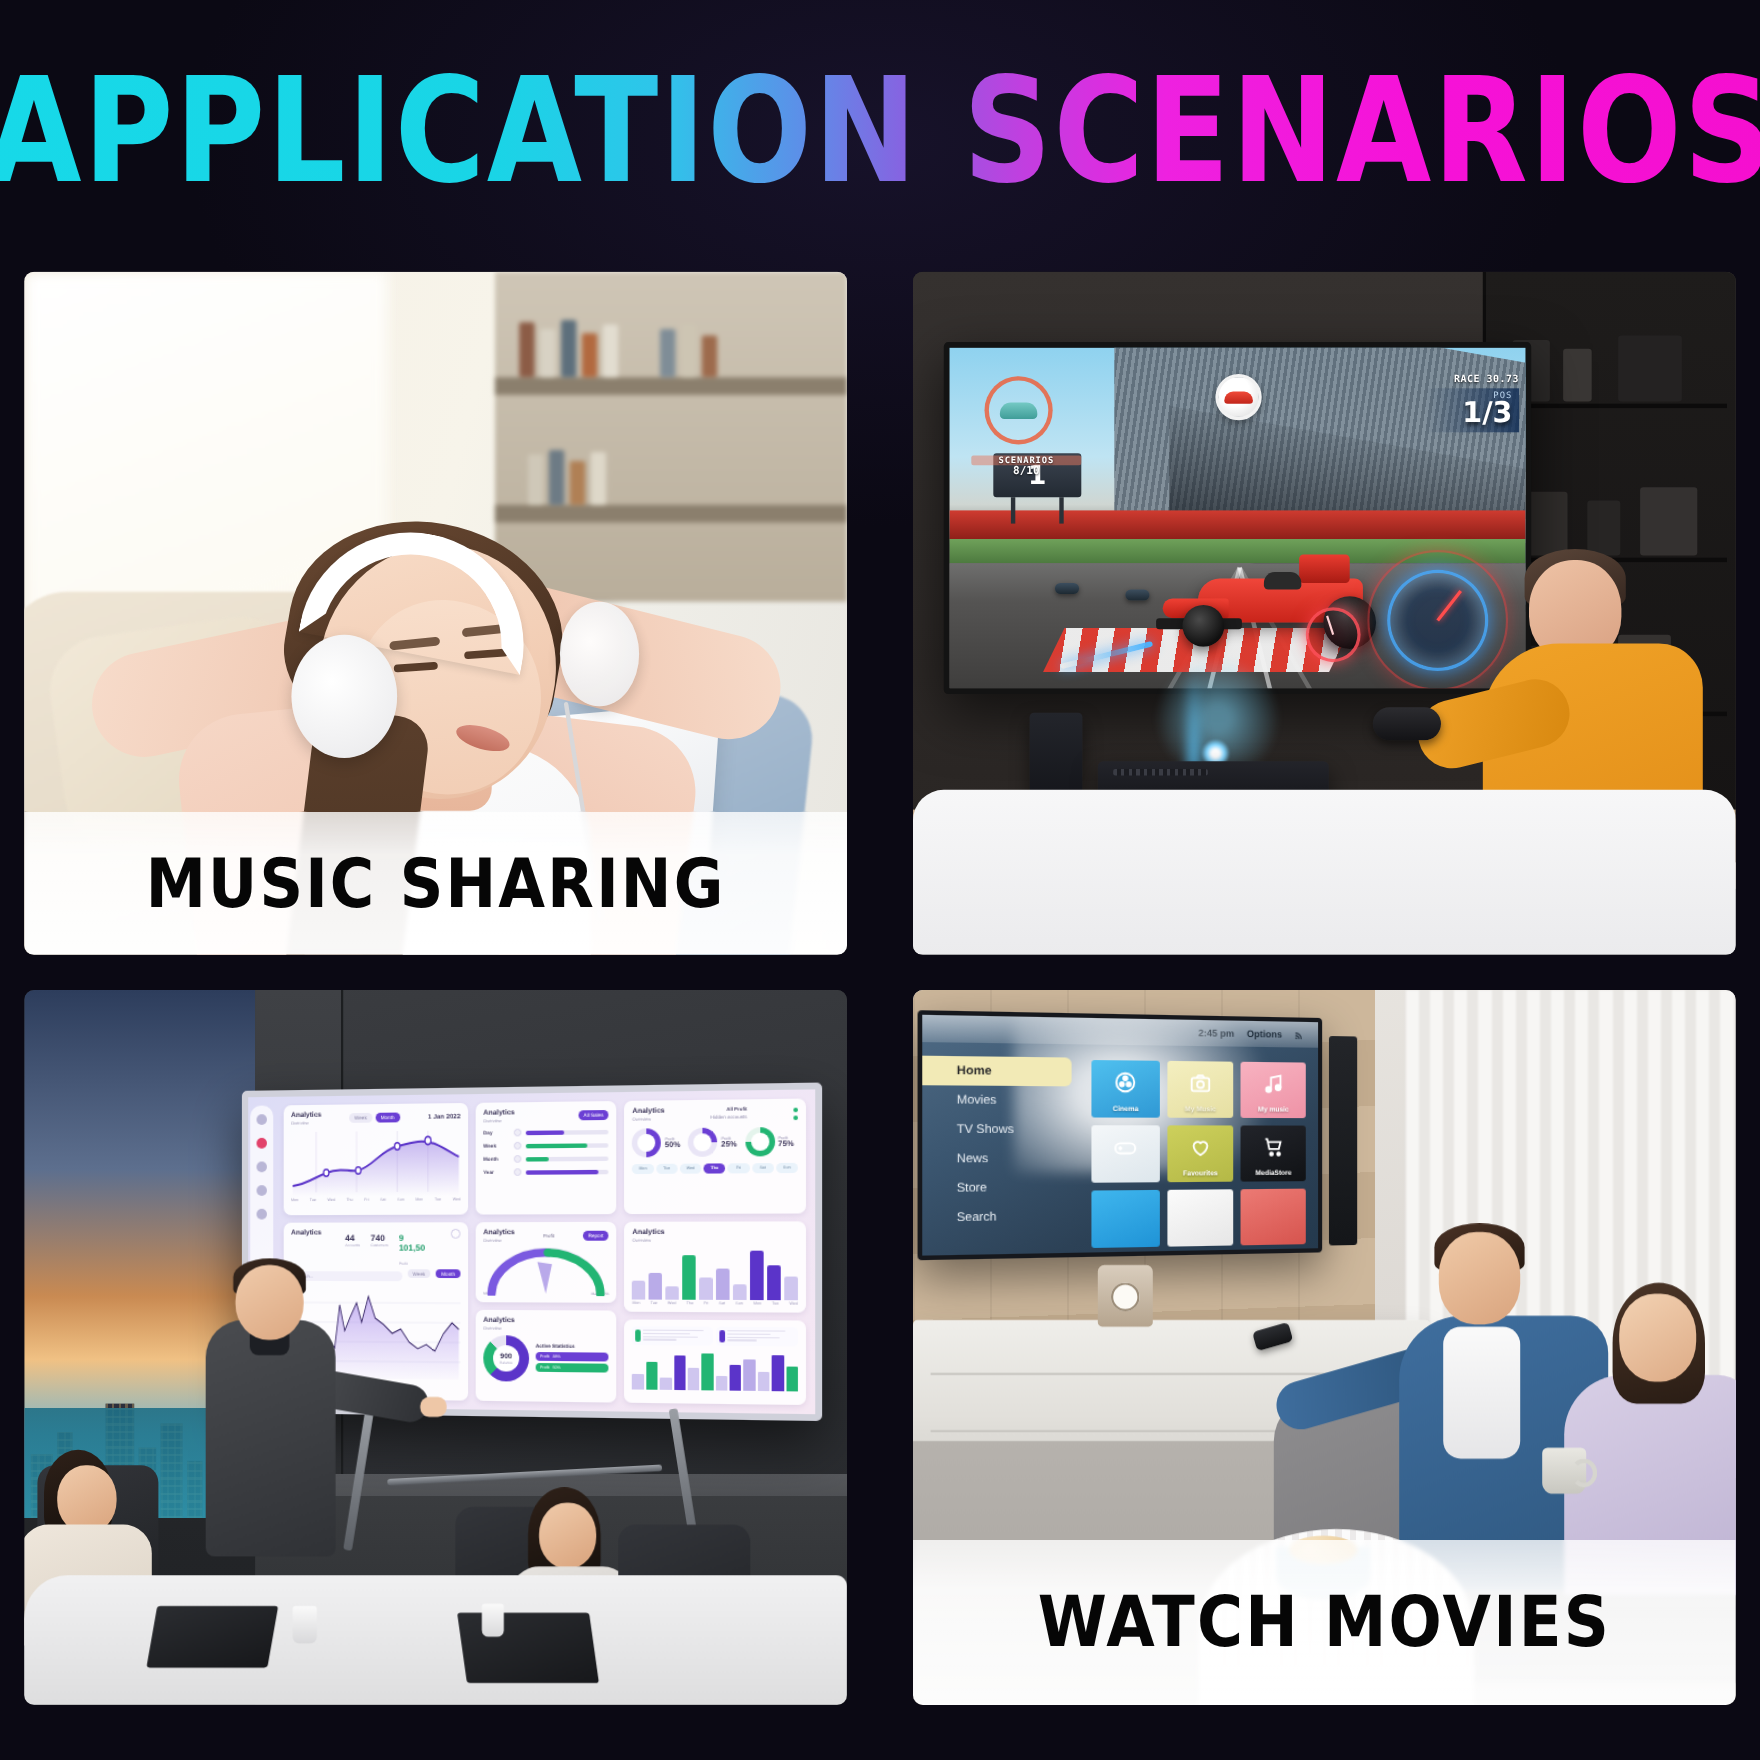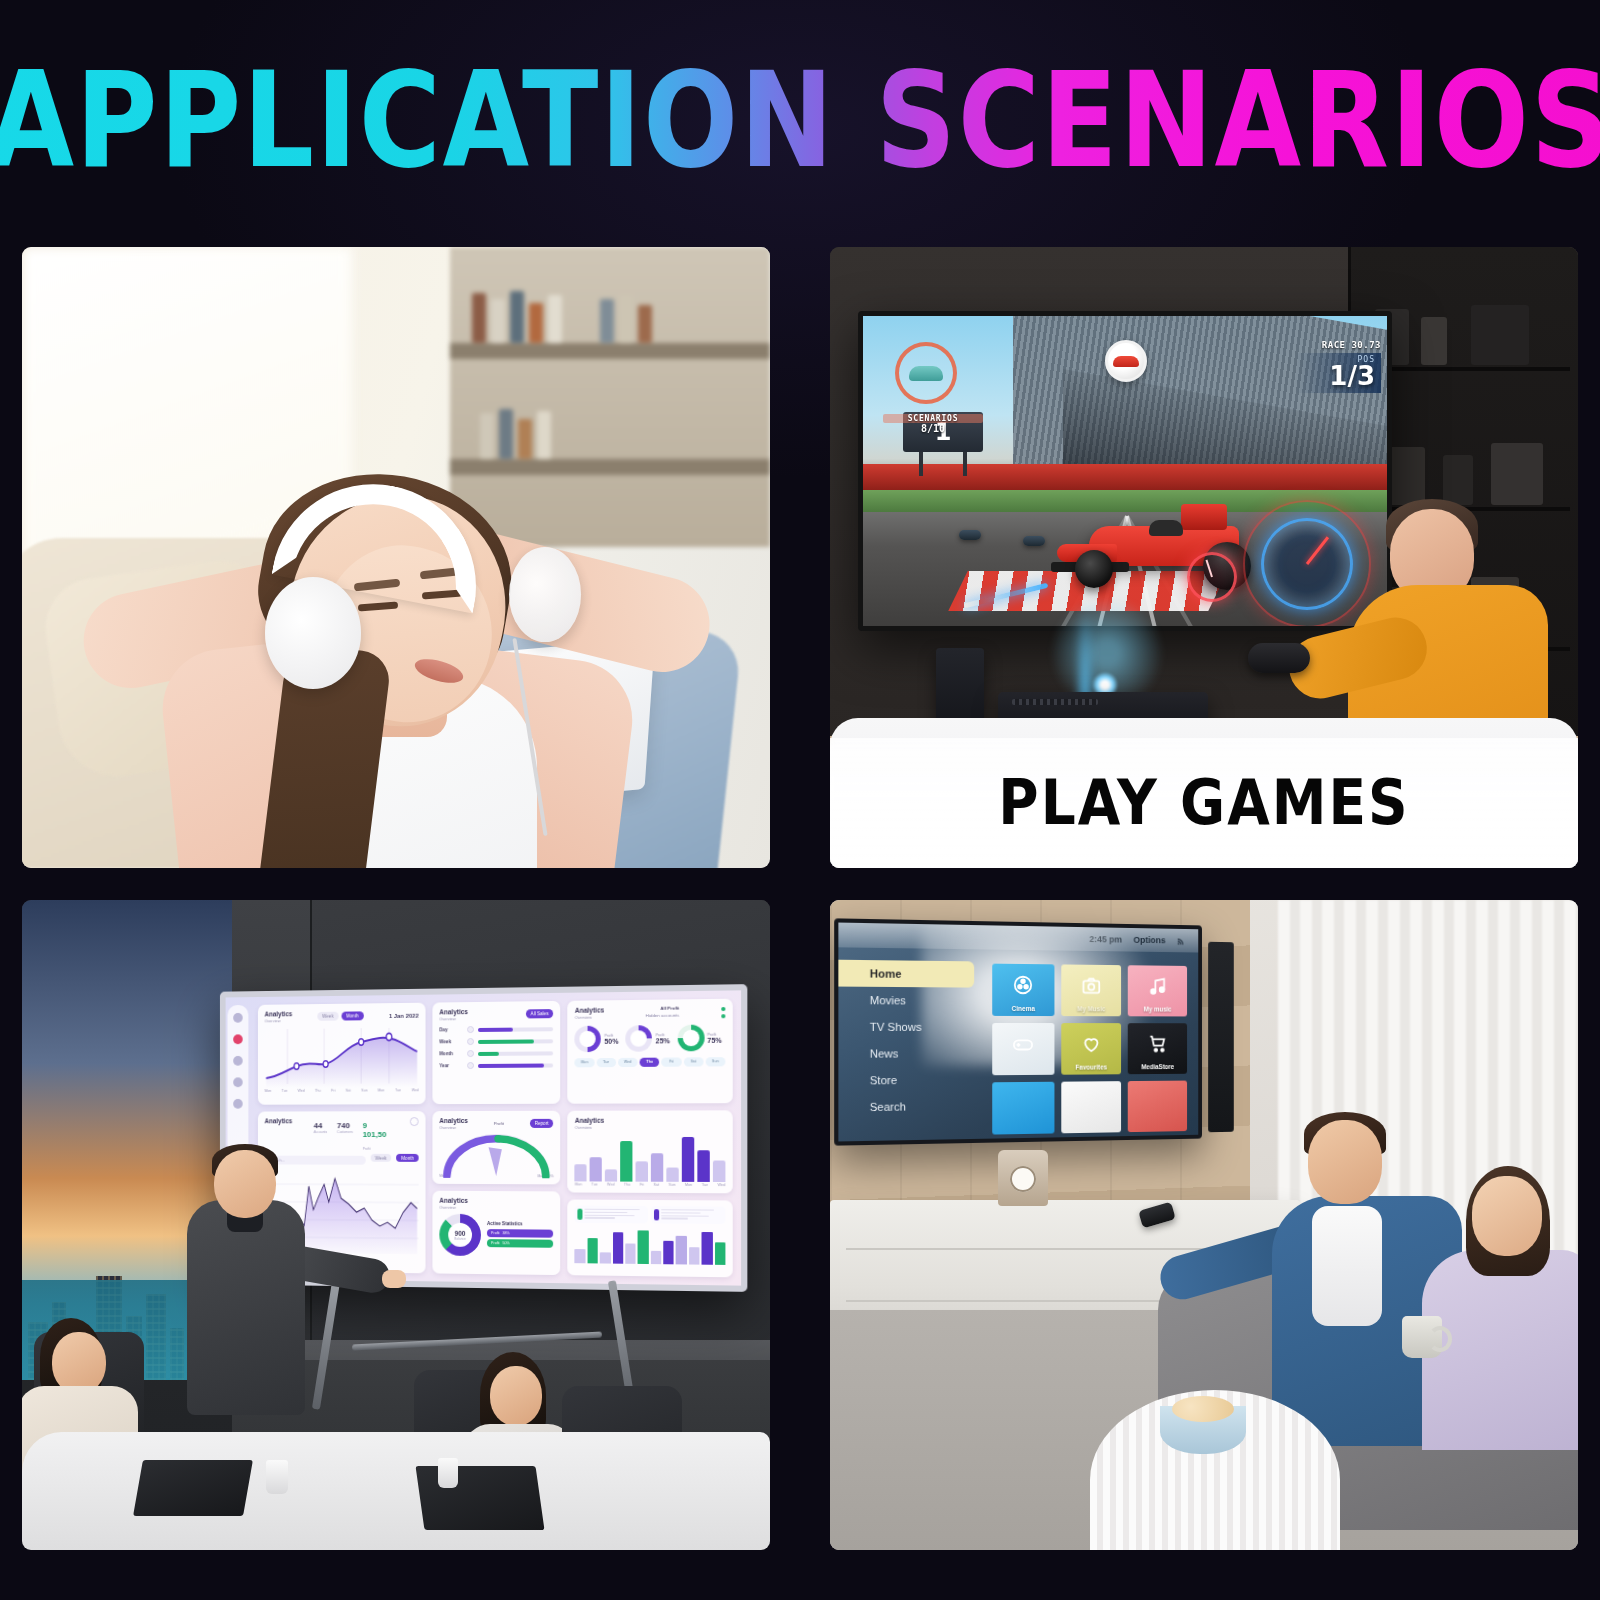--- a/index.html
+++ b/index.html
@@ -961,20 +961,23 @@
       <div class="brow" style="left:398px; top:322px;"></div>
       <div class="eye" style="left:336px; top:356px;"></div>
       <div class="eye" style="left:400px; top:344px;"></div>
       <div class="lips"></div>
       <div class="hair-tail"></div>
       <div class="hp-band"></div>
       <div class="hp-cup l"></div>
       <div class="hp-cup r"></div>
       <div class="hp-wire"></div>
     </div>
+    <div class="caption">
+      <div class="caption-text">MUSIC SHARING</div>
+    </div>
   </div>
 
   <div class="panel p2">
     <div class="scene">
       <div class="wall"></div>
       <div class="cabinet">
         <div class="cab-shelf" style="top:120px"></div>
         <div class="cab-shelf" style="top:260px"></div>
         <div class="cab-shelf" style="top:400px"></div>
         <div class="cab-item" style="left:24px; top:62px; width:34px; height:56px; background:#2d2b2a;"></div>
@@ -1062,23 +1065,20 @@
       <div class="gamer-arm"></div>
       <div class="gamepad"></div>
 
       <div class="table"></div>
       <div class="bowl" style="left:300px; bottom:52px; width:66px; height:34px;"></div>
       <div class="chips" style="left:308px; bottom:74px; width:48px; height:20px;"></div>
       <div class="bowl" style="left:388px; bottom:56px; width:58px; height:32px;"></div>
       <div class="sticks" style="left:402px; bottom:76px;"></div>
       <div class="glass" style="left:462px; bottom:54px;"></div>
       <div class="couch"></div>
-    </div>
-    <div class="caption">
-      <div class="caption-text">PLAY GAMES</div>
     </div>
   </div>
 
   <div class="panel p3 tall">
     <div class="scene">
       <div class="wall"></div>
       <div class="window">
         <div class="skyline">
           <div class="bld" style="left:6px;  width:20px; height:58px;"></div>
           <div class="bld" style="left:30px; width:14px; height:78px;"></div>
@@ -1551,15 +1551,18 @@
 
       <div class="woman-body"></div>
       <div class="woman-hair"></div>
       <div class="woman-head"></div>
       <div class="mug"></div>
 
       <div class="coffeetable"></div>
       <div class="bowl2"></div>
       <div class="pop"></div>
     </div>
+    <div class="caption">
+      <div class="caption-text">WATCH MOVIES</div>
+    </div>
   </div>
 
 </div>
 
 </body></html>

